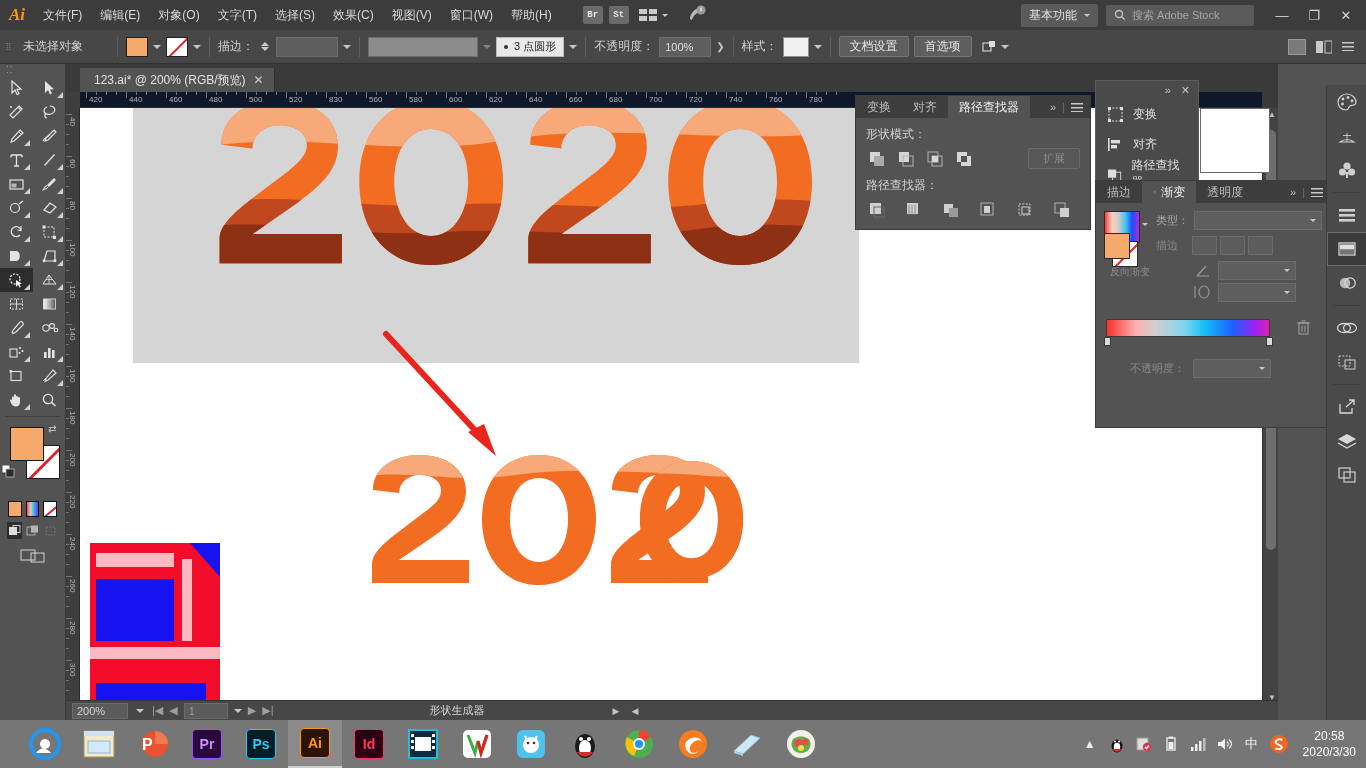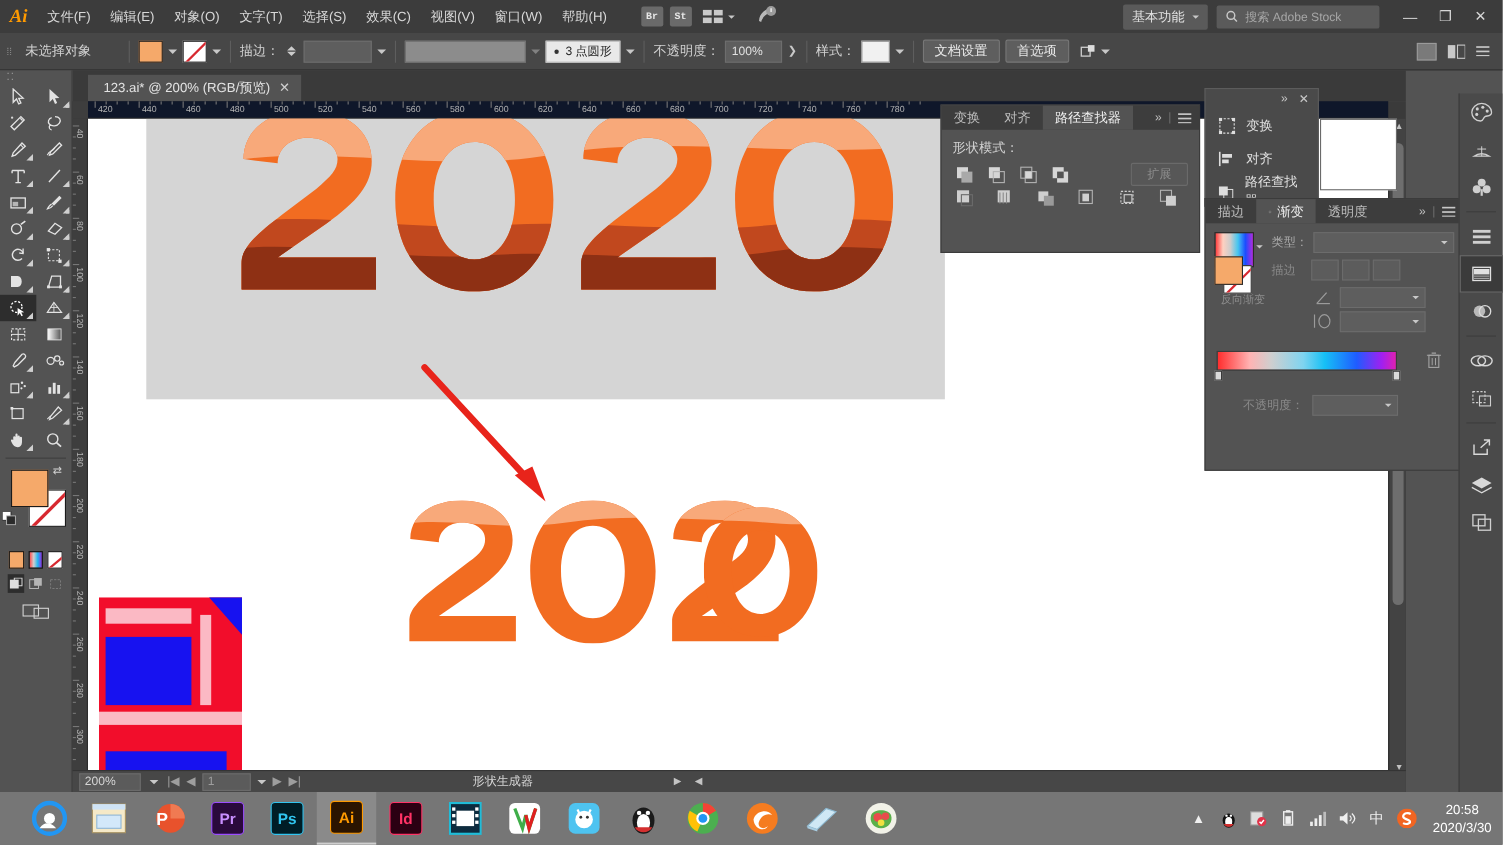--- a/index.html
+++ b/index.html
@@ -620,21 +620,21 @@
         <span class="rtick" style="left: 169px; top: 3px;">500</span>
         <span class="rline" style="left: 166px; top: 0px; width: 1px; height: 6px;"></span>
         <span class="rline" style="left: 176px; top: 0px; width: 1px; height: 3px;"></span>
         <span class="rline" style="left: 186px; top: 0px; width: 1px; height: 3px;"></span>
         <span class="rline" style="left: 196px; top: 0px; width: 1px; height: 3px;"></span>
         <span class="rtick" style="left: 209px; top: 3px;">520</span>
         <span class="rline" style="left: 206px; top: 0px; width: 1px; height: 6px;"></span>
         <span class="rline" style="left: 216px; top: 0px; width: 1px; height: 3px;"></span>
         <span class="rline" style="left: 226px; top: 0px; width: 1px; height: 3px;"></span>
         <span class="rline" style="left: 236px; top: 0px; width: 1px; height: 3px;"></span>
-        <span class="rtick" style="left: 249px; top: 3px;">540</span>
+        <span class="rtick" style="left: 249px; top: 3px;">830</span>
         <span class="rline" style="left: 246px; top: 0px; width: 1px; height: 6px;"></span>
         <span class="rline" style="left: 256px; top: 0px; width: 1px; height: 3px;"></span>
         <span class="rline" style="left: 266px; top: 0px; width: 1px; height: 3px;"></span>
         <span class="rline" style="left: 276px; top: 0px; width: 1px; height: 3px;"></span>
         <span class="rtick" style="left: 289px; top: 3px;">560</span>
         <span class="rline" style="left: 286px; top: 0px; width: 1px; height: 6px;"></span>
         <span class="rline" style="left: 296px; top: 0px; width: 1px; height: 3px;"></span>
         <span class="rline" style="left: 306px; top: 0px; width: 1px; height: 3px;"></span>
         <span class="rline" style="left: 316px; top: 0px; width: 1px; height: 3px;"></span>
         <span class="rtick" style="left: 329px; top: 3px;">580</span>
@@ -897,20 +897,21 @@
       </div>
       <div class="pf-btn">
         <svg width="18" height="18" viewBox="0 0 18 18">
             <rect x="2" y="2" width="10" height="10" fill="#d6d6d6"></rect>
             <rect x="6" y="6" width="10" height="10" fill="#d6d6d6"></rect>
             <rect x="6" y="6" width="6" height="6" fill="#535353"></rect>
           </svg>
       </div>
       <div class="pf-expand">扩展</div>
     </div>
+    <div class="p-section">路径查找器：</div>
     <div class="pf-row" style="gap:16px;">
       <div class="pf-btn">
         <svg width="18" height="18" viewBox="0 0 18 18">
             <rect x="2" y="2" width="11" height="11" fill="#cfcfcf"></rect>
             <rect x="6" y="6" width="10" height="10" fill="none" stroke="#6b6b6b"></rect>
           </svg>
       </div>
       <div class="pf-btn">
         <svg width="18" height="18" viewBox="0 0 18 18">
             <rect x="2" y="2" width="11" height="11" fill="#cfcfcf"></rect>

